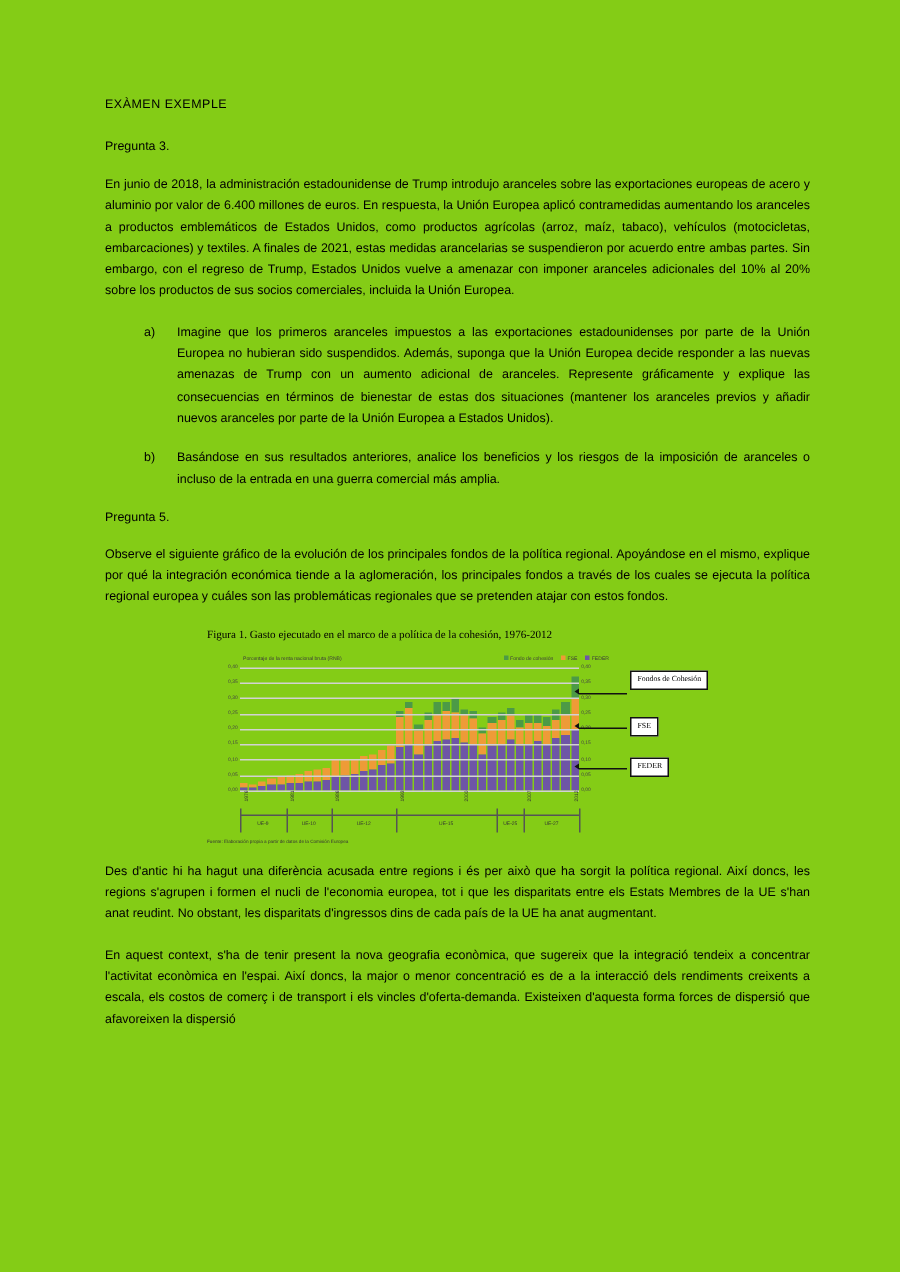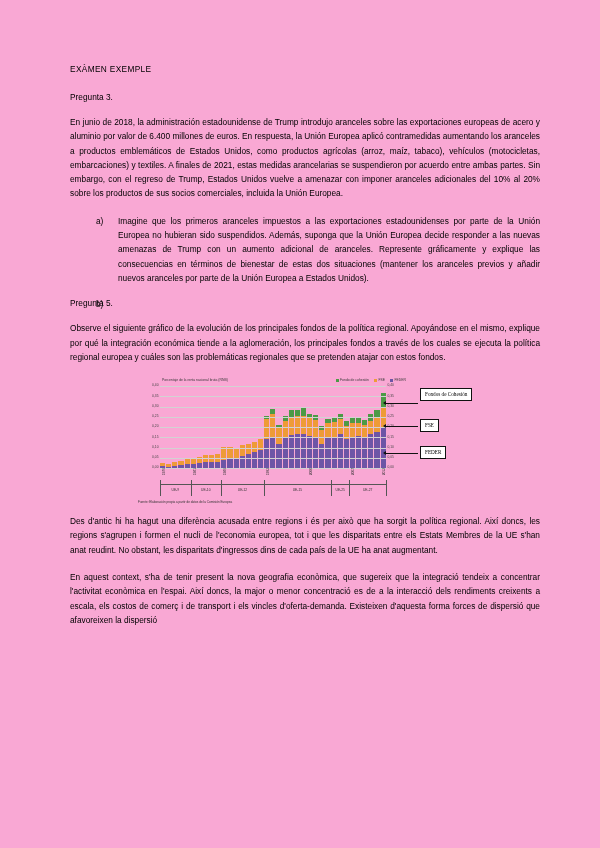--- a/index.html
+++ b/index.html
@@ -13,21 +13,21 @@
     font-family: "Liberation Sans", sans-serif;
     color: #000000;
     position: relative;
     overflow: hidden;
   }
   .page {
     box-sizing: border-box;
     width: 600px;
     height: 848px;
     padding: 64px 60px 20px 70px;
-    background: #f9a8d4;
+    background: #84cc16;
   }
   .doc-title {
     font-size: 8.3px;
     letter-spacing: 0.35px;
     margin: 0 0 18px 0;
   }
   .q-head {
     font-size: 8.3px;
     margin: 0 0 13px 0;
   }
@@ -226,28 +226,30 @@
 
   <p class="body-text">En junio de 2018, la administración estadounidense de Trump introdujo aranceles sobre las exportaciones europeas de acero y aluminio por valor de 6.400 millones de euros. En respuesta, la Unión Europea aplicó contramedidas aumentando los aranceles a productos emblemáticos de Estados Unidos, como productos agrícolas (arroz, maíz, tabaco), vehículos (motocicletas, embarcaciones) y textiles. A finales de 2021, estas medidas arancelarias se suspendieron por acuerdo entre ambas partes. Sin embargo, con el regreso de Trump, Estados Unidos vuelve a amenazar con imponer aranceles adicionales del 10% al 20% sobre los productos de sus socios comerciales, incluida la Unión Europea.</p>
 
   <ol class="sub-list">
     <li>
       <span class="marker">a)</span>
       <span>Imagine que los primeros aranceles impuestos a las exportaciones estadounidenses por parte de la Unión Europea no hubieran sido suspendidos. Además, suponga que la Unión Europea decide responder a las nuevas amenazas de Trump con un aumento adicional de aranceles. Represente gráficamente y explique las consecuencias en términos de bienestar de estas dos situaciones (mantener los aranceles previos y añadir nuevos aranceles por parte de la Unión Europea a Estados Unidos).</span>
     </li>
     <li>
       <span class="marker">b)</span>
+      <span>Basándose en sus resultados anteriores, analice los beneficios y los riesgos de la imposición de aranceles o incluso de la entrada en una guerra comercial más amplia.</span>
     </li>
   </ol>
 
   <div class="q-head">Pregunta 5.</div>
 
   <p class="body-text">Observe el siguiente gráfico de la evolución de los principales fondos de la política regional. Apoyándose en el mismo, explique por qué la integración económica tiende a la aglomeración, los principales fondos a través de los cuales se ejecuta la política regional europea y cuáles son las problemáticas regionales que se pretenden atajar con estos fondos.</p>
 
   <div class="figure-wrap">
+    <div class="fig-title">Figura 1. Gasto ejecutado en el marco de  a política de la cohesión, 1976-2012</div>
 
     <div class="chart-area">
       <div class="chart-box">
 
         <div class="subtitle">Porcentaje de la renta nacional bruta (RNB)</div>
 
         <div class="legend" id="chart-legend">
             <span class="lg-item">
               <span class="sw" style="background: rgb(76, 154, 70);"></span>
               <span>Fondo de cohesión</span>

